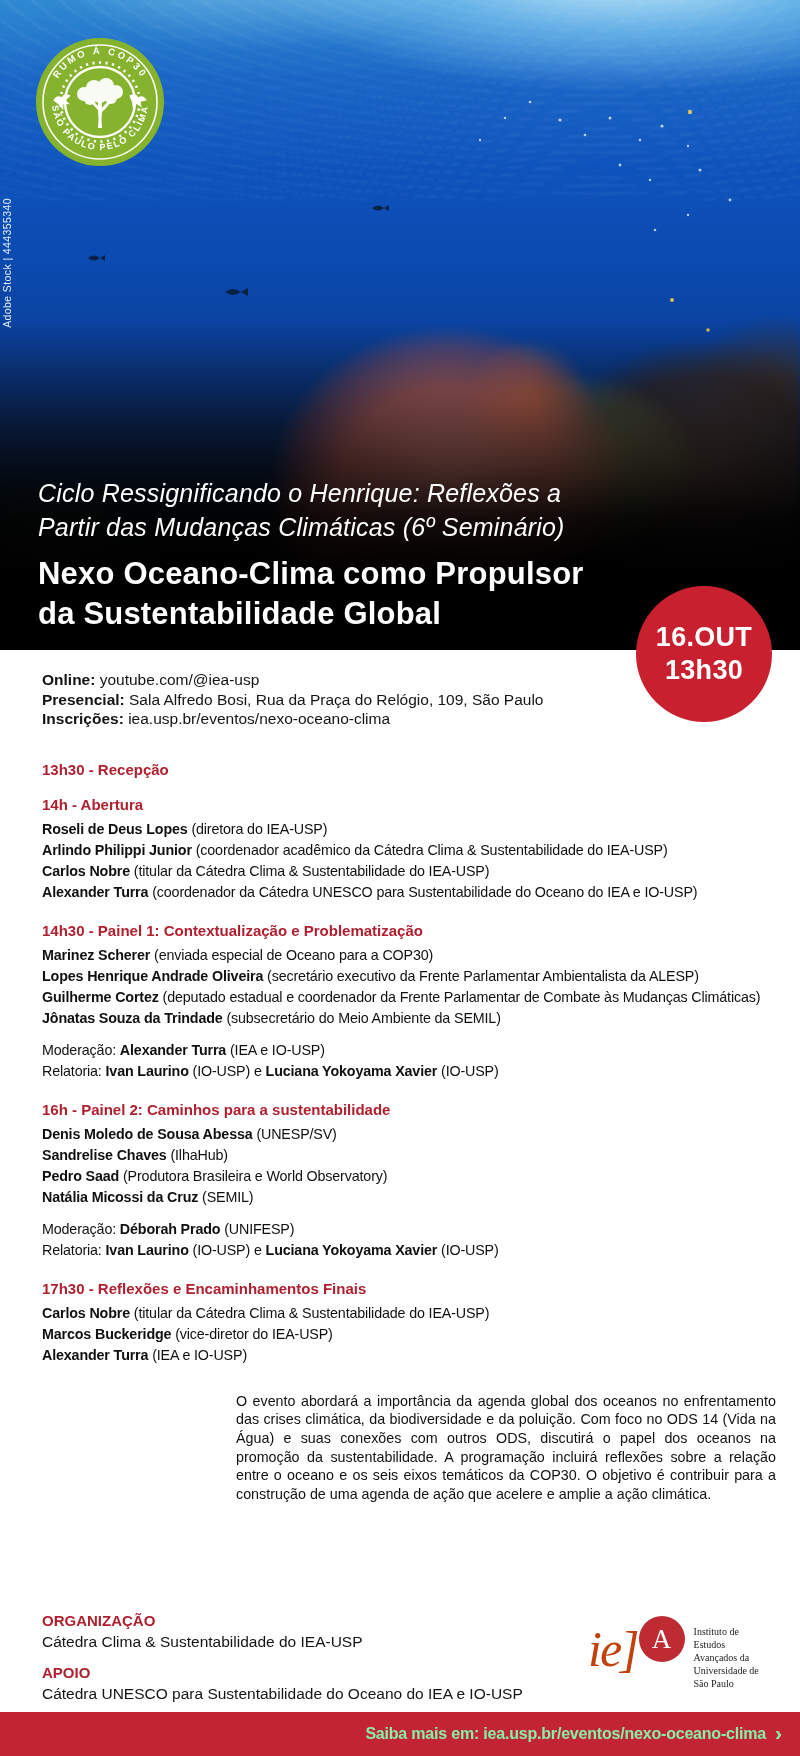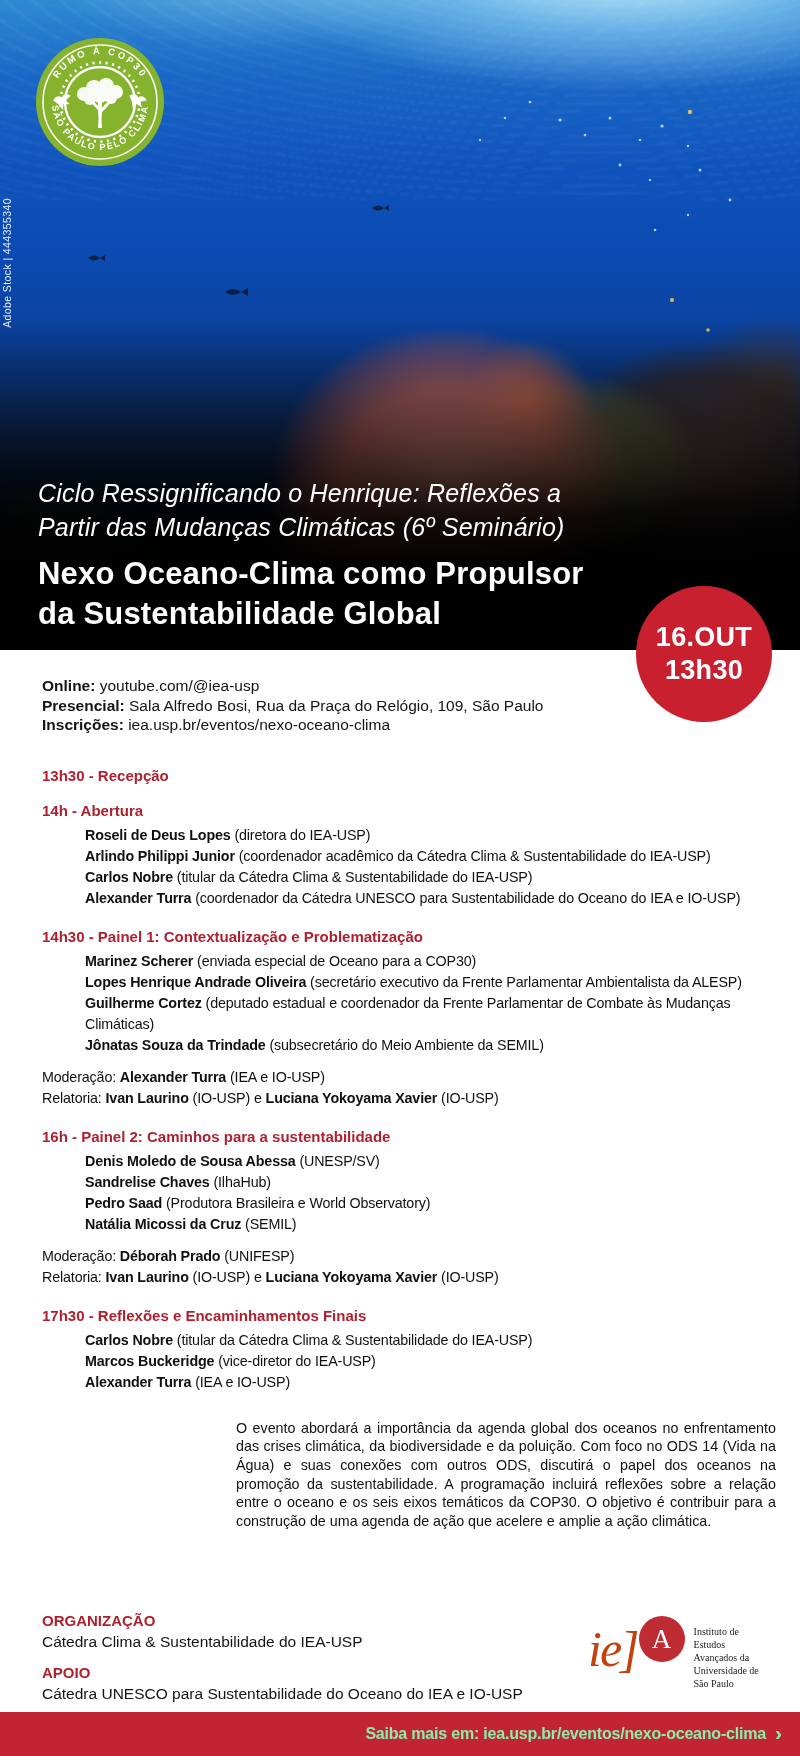--- a/index.html
+++ b/index.html
@@ -51,27 +51,27 @@
 
   
   .cop-logo{position:absolute;left:34px;top:36px;z-index:4;}
 
   
   .date-badge{position:absolute;left:636px;top:586px;width:136px;height:136px;border-radius:50%;
     background:var(--badge-red);z-index:6;display:flex;flex-direction:column;align-items:center;justify-content:center;
     color:#fff;font-weight:800;font-size:27px;line-height:33px;letter-spacing:.3px;}
 
   
-  .content{padding:26px 20px 0 42px;color:var(--text-dark);}
+  .content{padding:20px 20px 0 42px;color:var(--text-dark);}
   .detail-line{font-size:15.5px;line-height:19.5px;white-space:nowrap;}
   .detail-line b{font-weight:700;}
   .sec{margin-top:20px;}
   .sec.first{margin-top:33px;}
   .sec-title{color:var(--heading-red);font-weight:700;font-size:15px;line-height:15px;white-space:nowrap;}
-  .sec-speakers{margin-top:7px;margin-left:43px;}
+  .sec-speakers{margin-top:7px;}
   .spk{font-size:14.3px;line-height:21px;letter-spacing:-.15px;white-space:nowrap;color:#101010;}
   .spk.wrap{white-space:normal;max-width:745px;}
   .spk b{font-weight:700;}
   .modrel{margin-top:11px;}
   .modrel .spk{white-space:nowrap;}
   .description{margin:26px 8px 0 194px;width:540px;text-align:justify;
     font-size:14.3px;line-height:18.7px;color:#111;}
 
   
   .org-block{position:absolute;left:42px;top:1612px;}

